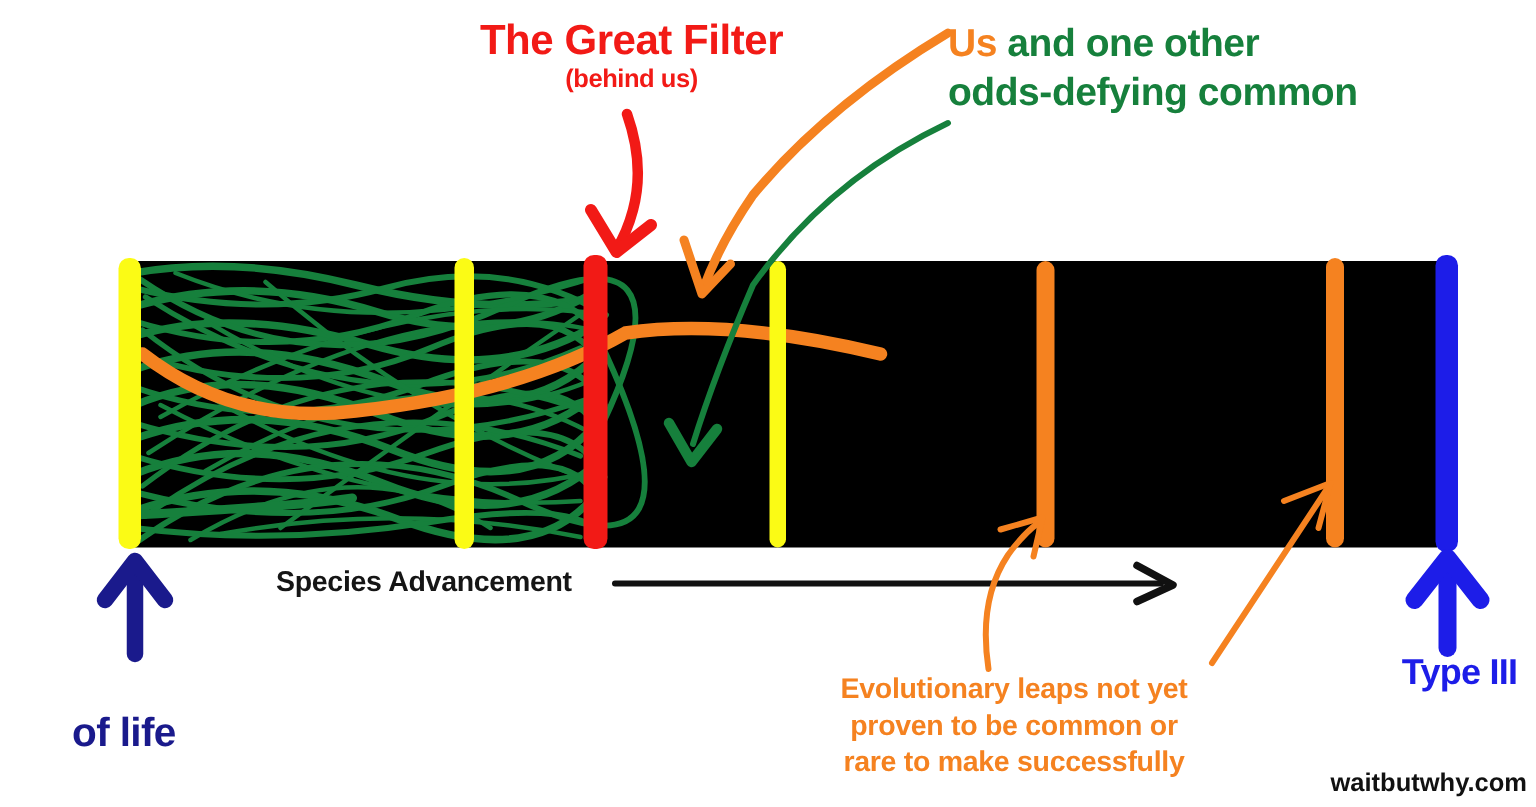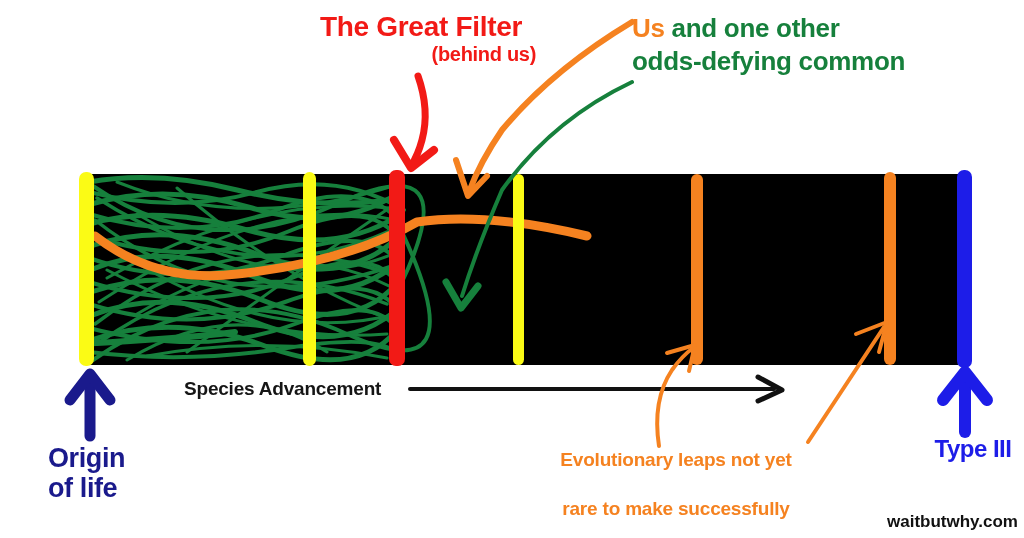--- a/index.html
+++ b/index.html
@@ -12,21 +12,21 @@
   }
   #stage{position:absolute;left:0;top:0;width:1024px;height:538px;margin-left:32px;}
   .abs{position:absolute;}
 
   
   .ttl-filter{
     left:274px; top:12px; width:230px;
     color:#f21a16; font-weight:bold; font-size:28px;
     text-align:center; line-height:1.05; letter-spacing:-0.3px;
   }
-  .ttl-filter .sub{display:block;font-size:20px;margin-top:3px;text-align:right;}
+  .ttl-filter .sub{display:block;font-size:17px;margin-top:3px;}
 
   .ttl-us{
     left:600px; top:12px; width:300px;
     font-weight:bold; font-size:26px; line-height:1.25;
     color:#16803c; letter-spacing:-0.3px;
   }
   .ttl-us .us{color:#f58220;}
 
   .lbl-species{
     left:152px; top:378px;
@@ -167,29 +167,29 @@
   </div>
 
   <div class="abs ttl-us">
     <span class="us">Us</span><span> and one other</span><br>
     <span>odds-defying common</span>
   </div>
 
   <div class="abs lbl-species">Species Advancement</div>
 
   <div class="abs lbl-origin">
-    <span>Origin</span><br>
+    <br>
     <span>of life</span>
   </div>
 
   <div class="abs lbl-type3">
     <span>Type III</span><br>
   </div>
 
   <div class="abs lbl-evo">
     <span>Evolutionary leaps not yet</span><br>
-    <br>
+    <span>proven to be common or</span><br>
     <span>rare to make successfully</span>
   </div>
 
   <div class="abs lbl-wbw">waitbutwhy.com</div>
 
 </div>
 
 </body></html>

